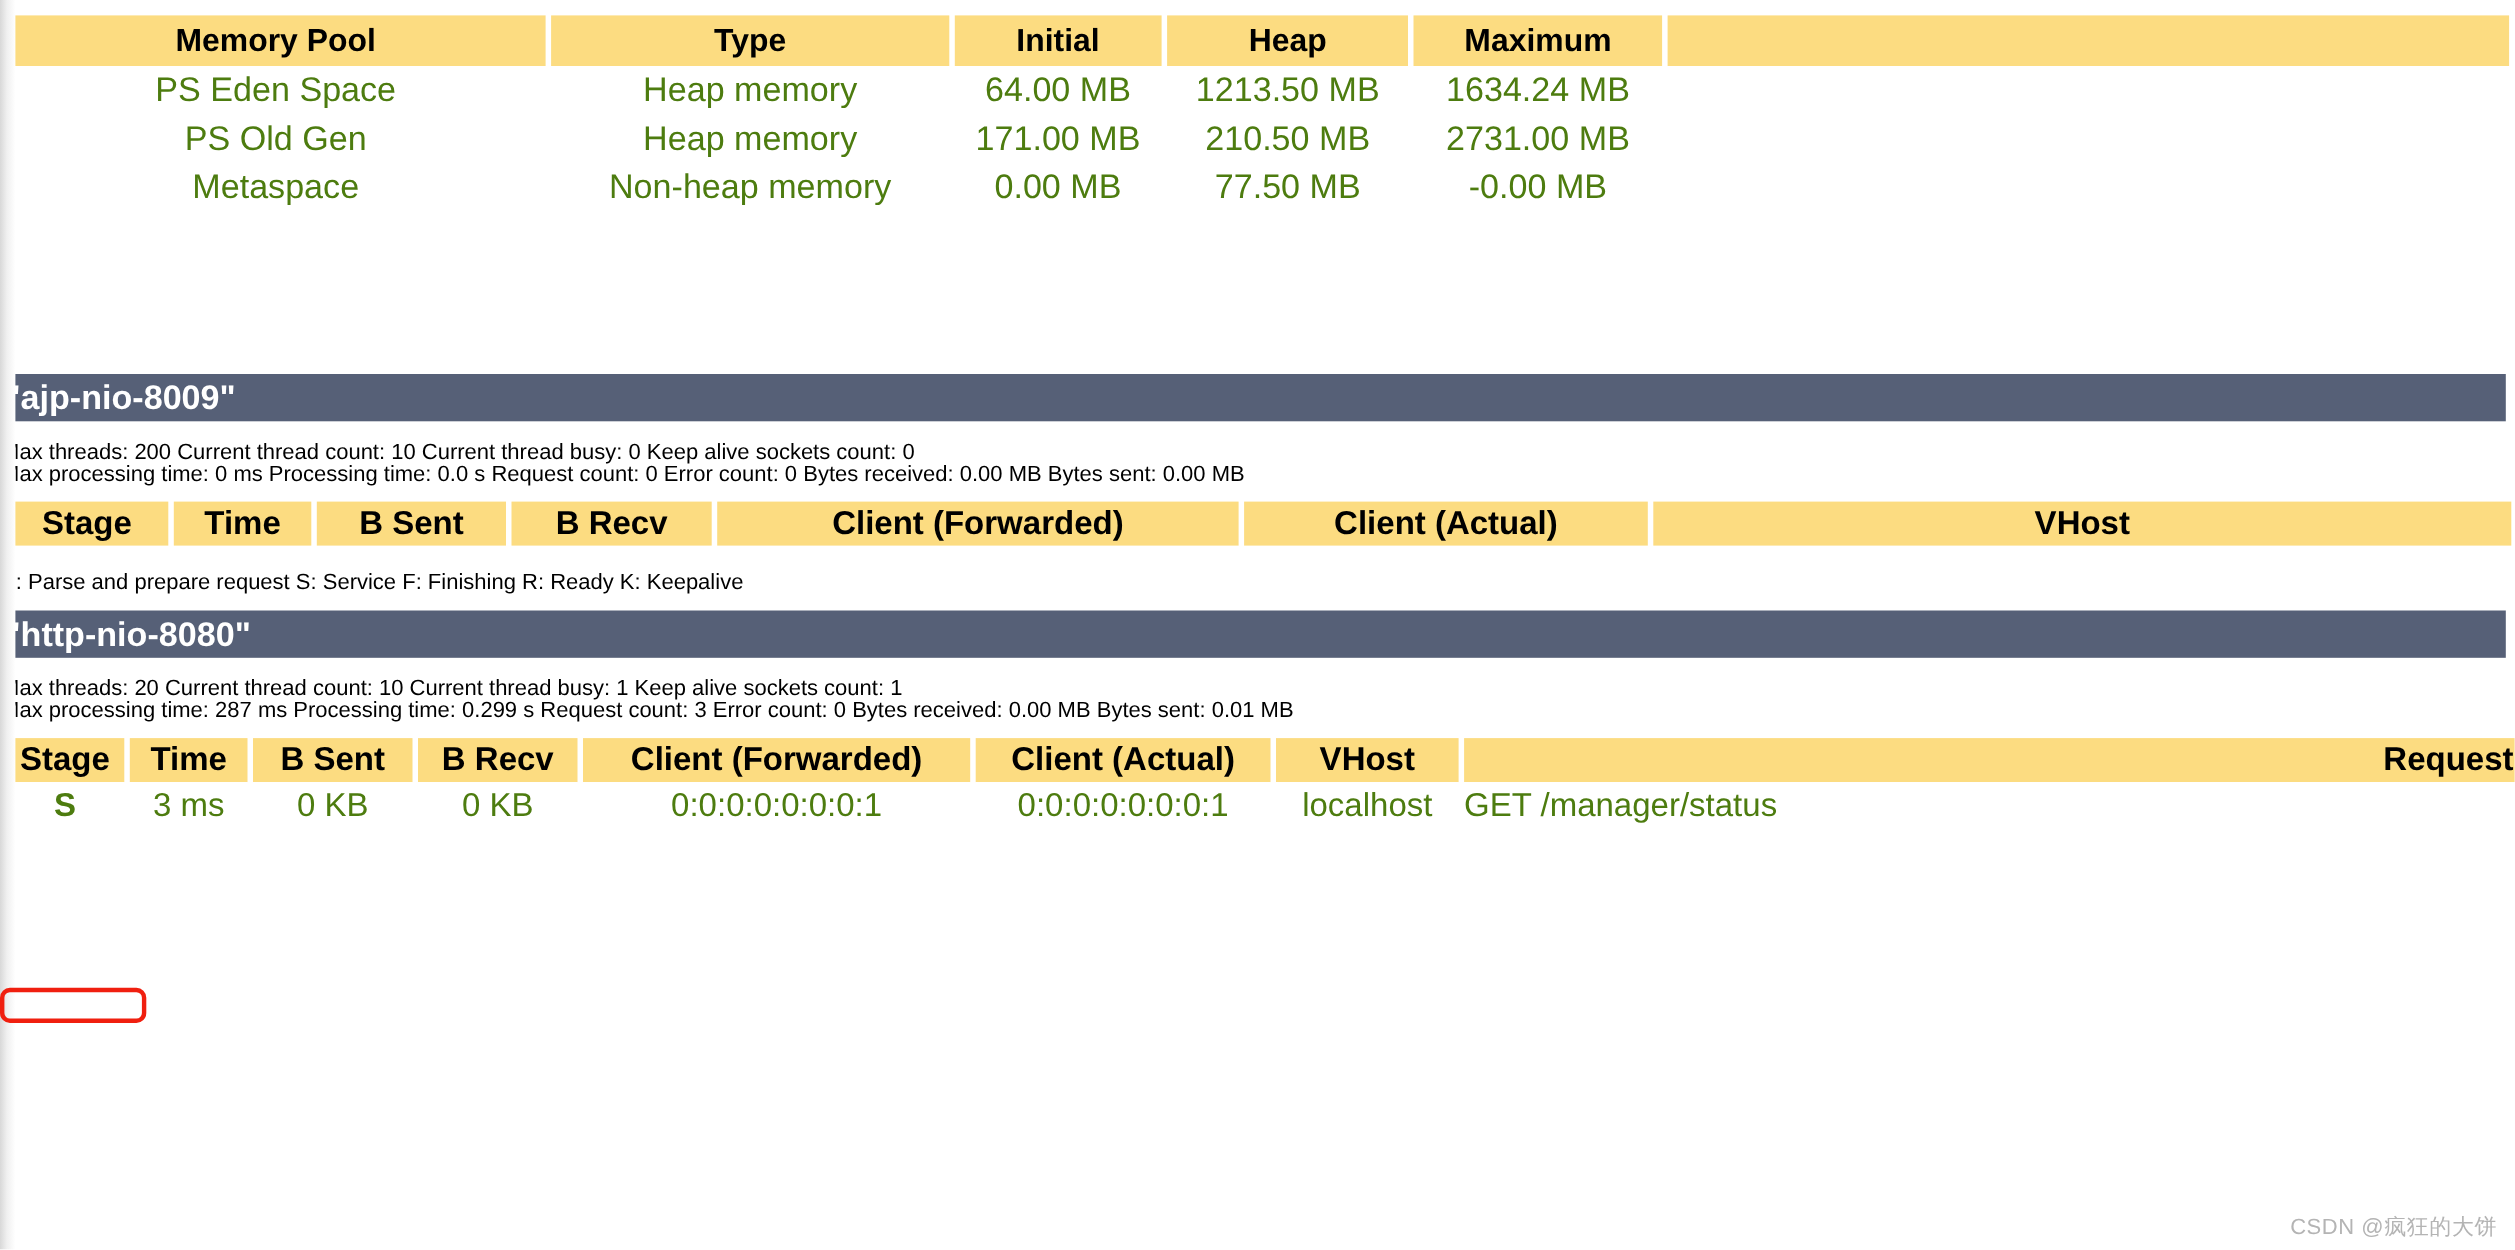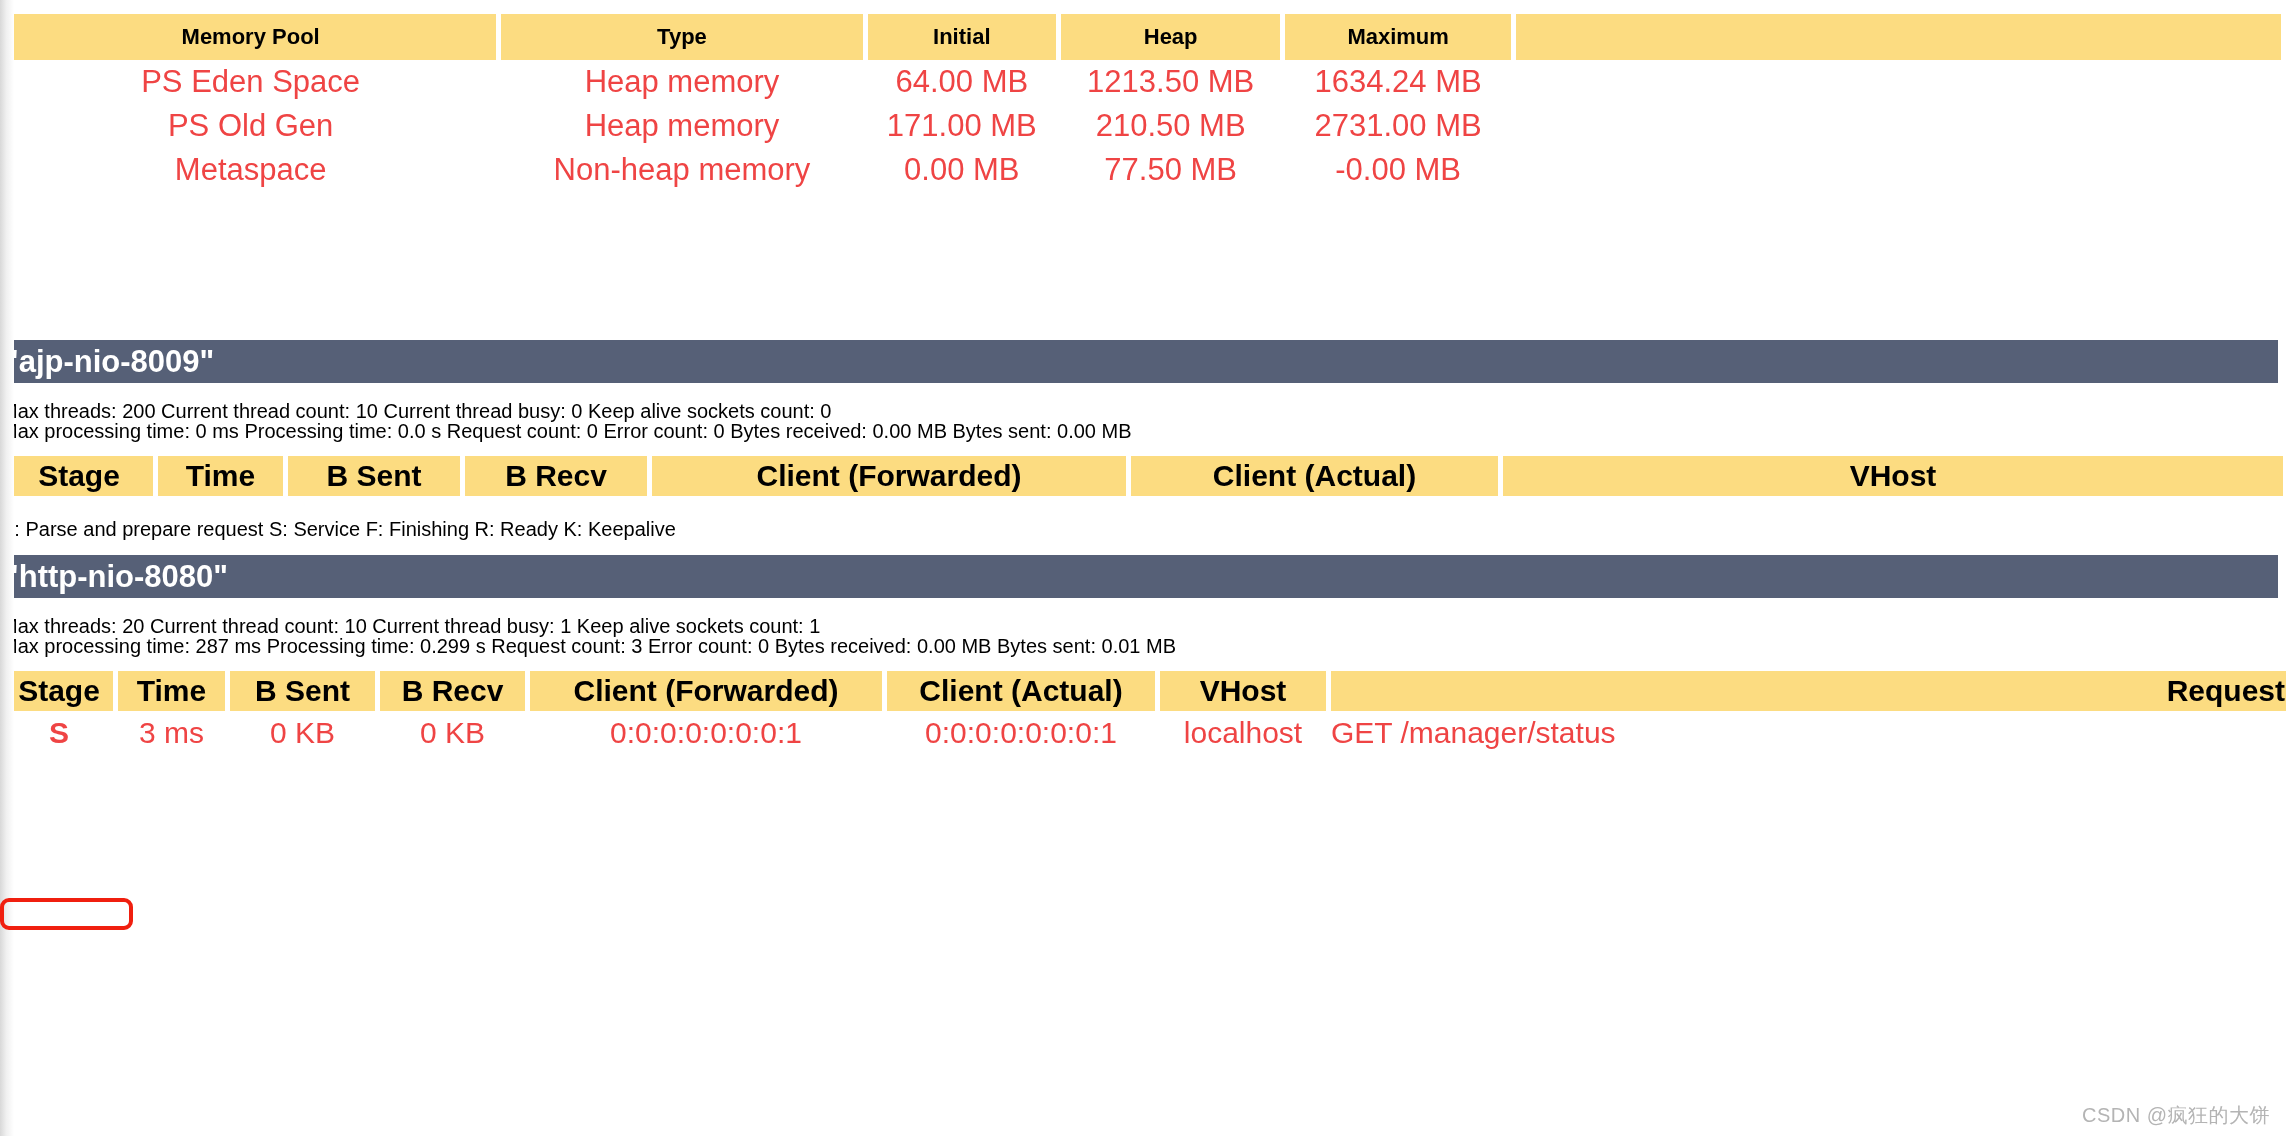--- a/index.html
+++ b/index.html
@@ -38,32 +38,32 @@
     font-weight: bold;
     text-align: center;
     vertical-align: middle;
     padding: 0;
     border: 0;
     white-space: nowrap;
     overflow: hidden;
   }
   .tbl td {
     background: #ffffff;
-    color: #ef4444;
+    color: #4d7c0f;
     text-align: center;
     vertical-align: middle;
     padding: 0;
     border: 0;
     white-space: nowrap;
     overflow: hidden;
   }
 
   
   #memory-table-wrap { position: absolute; left: 0; top: 0; width: 2286px; }
-  #memory-table th { height: 46px; font-size: 22px; }
+  #memory-table th { height: 46px; font-size: 29px; }
   #memory-table td { height: 44px; font-size: 31px; }
 
   
   .connector-banner {
     background: #566077;
     color: #ffffff;
     font-size: 31px;
     font-weight: bold;
     height: 43px;
     line-height: 43px;

